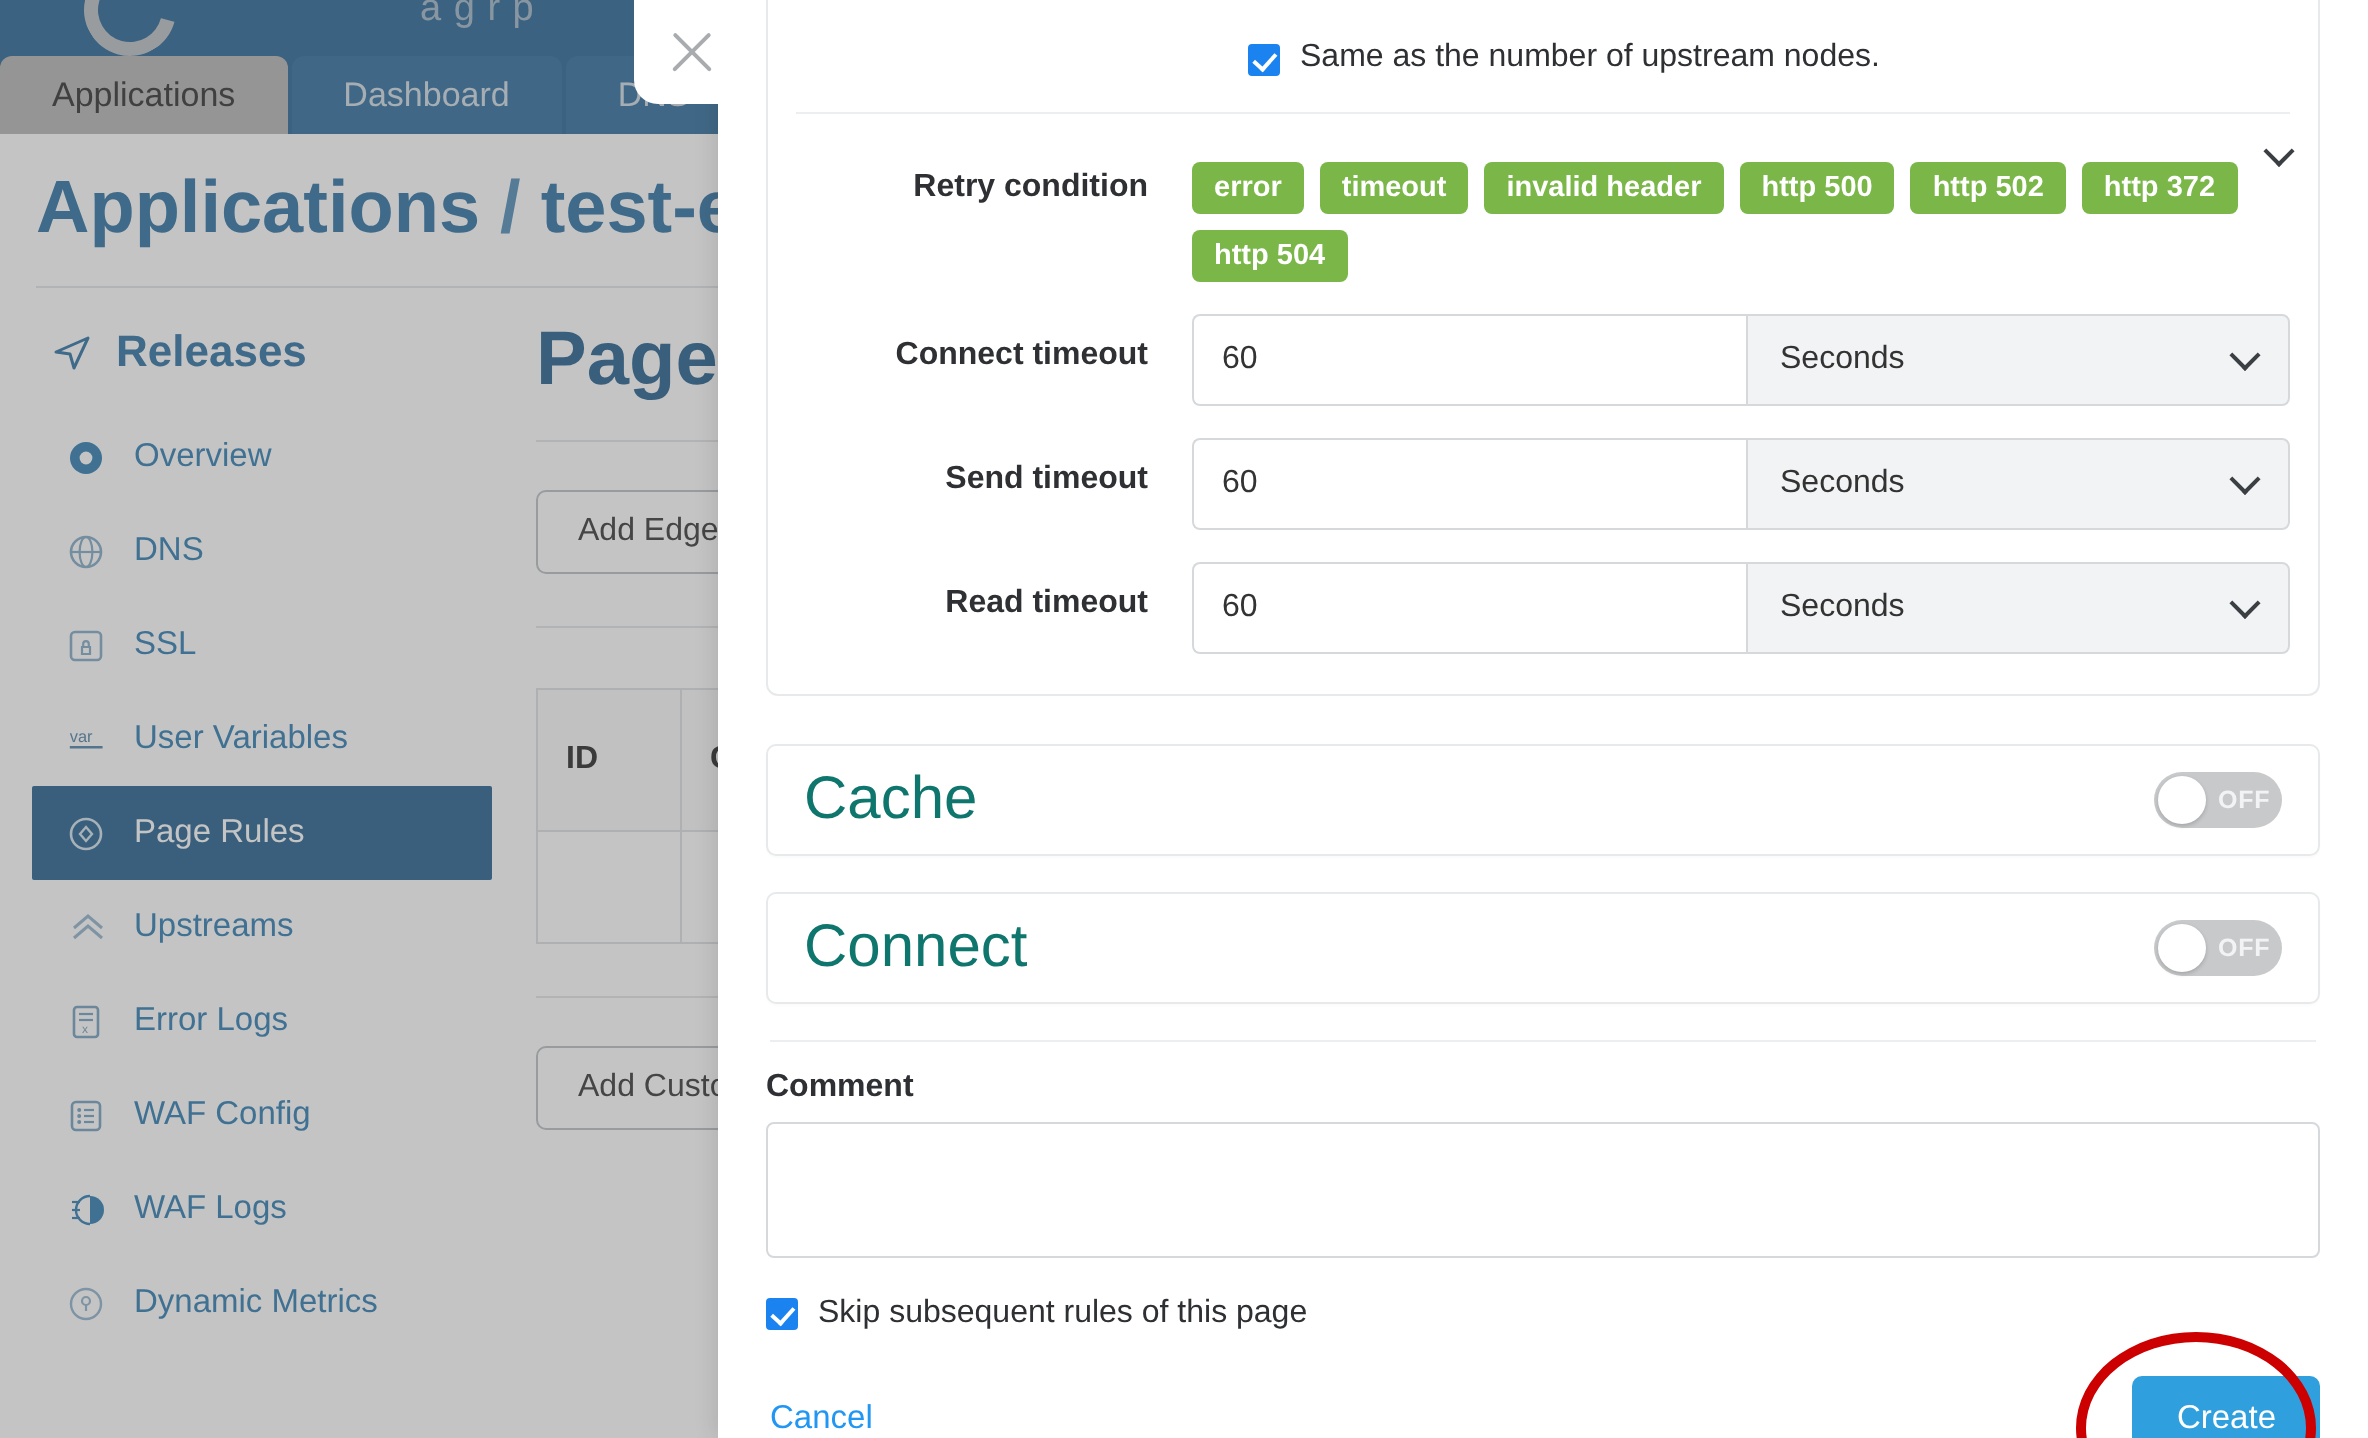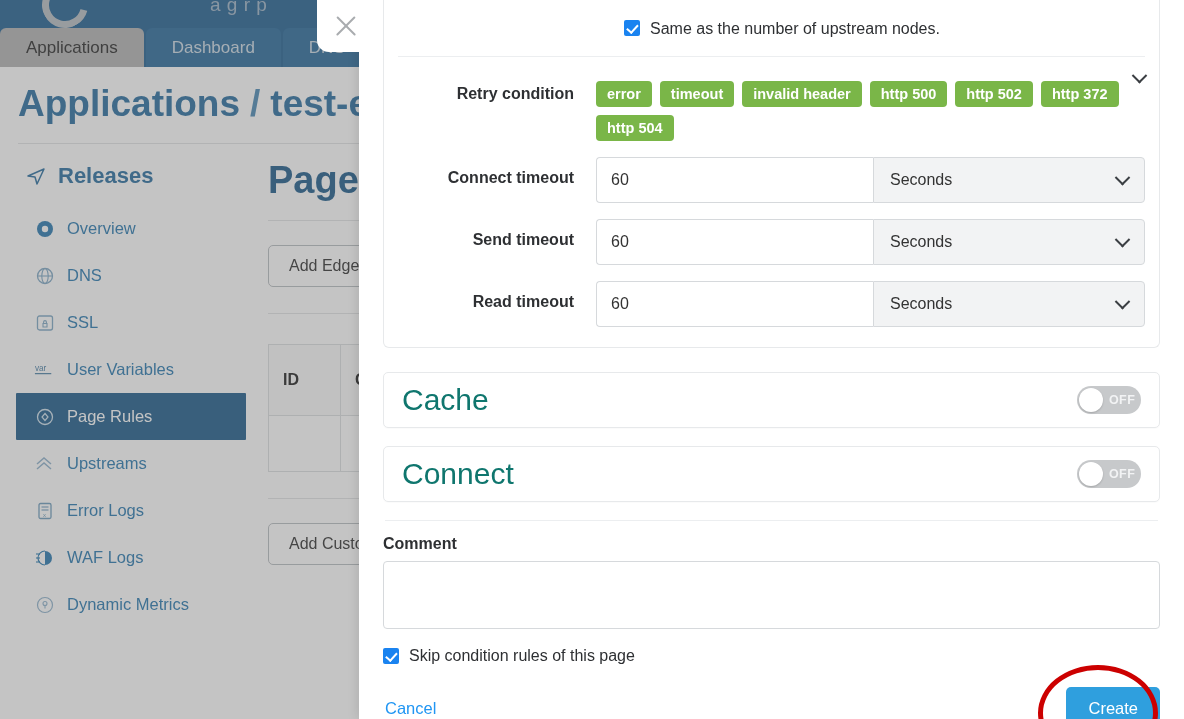--- a/index.html
+++ b/index.html
@@ -73,21 +73,21 @@
     padding: 4px 0 16px 10px;
   }
   .side-item {
     display: flex; align-items: center; gap: 13px;
     height: 47px; padding-left: 18px;
     font-size: 16.5px; color: #2a7ab0;
   }
   .side-item.active {
     background: #1f5d8c; color: #ffffff; border-radius: 1px;
   }
-  .side-ico { width: 20px; height: 20px; display: flex; align-items: center; justify-content: flex-end; flex: none; }
+  .side-ico { width: 20px; height: 20px; display: flex; align-items: center; justify-content: flex-start; flex: none; }
   .side-ico svg { display:block; }
 
   .bg-main { position: absolute; left: 268px; top: 92px; width: 900px; }
   .bg-pagetitle { font-size: 38px; font-weight: 700; color: #1f5d8c; }
   .bg-hr2 { margin-top: 18px; border-top: 1px solid #e2e4e6; width: 880px; }
   .bg-btn {
     display: inline-flex; align-items: center; justify-content: center;
     height: 42px; padding: 0 20px; margin-top: 24px;
     border: 1px solid #b9bec2; border-radius: 5px;
     background: #fff; color: #333; font-size: 16px; white-space: nowrap;
@@ -152,21 +152,21 @@
     padding: 0 14px; margin-top: 16px;
   }
   .row-label {
     width: 198px; flex: none;
     text-align: right; padding-right: 22px; padding-top: 12px;
     font-size: 16px; font-weight: 700; color: #2e3033;
   }
   .row-ctl { flex: 1; min-width: 0; }
 
   .cb-line {
-    display: flex; align-items: flex-start; gap: 10px;
+    display: flex; align-items: flex-end; gap: 10px;
     padding-left: 240px; padding-top: 14px; padding-bottom: 10px;
   }
   .cbx {
     width: 16px; height: 16px; flex: none;
     border-radius: 2px; background: #1a83f0;
     position: relative;
   }
   .cbx::after {
     content: ""; position: absolute; left: 5px; top: 1.5px;
     width: 4.5px; height: 9px;
@@ -367,20 +367,34 @@
             <svg width="18" height="18" viewBox="0 0 18 18">
                 <rect x="3" y="1.5" width="12" height="15" rx="1.5" fill="none" stroke="#6f9dbd" stroke-width="1.3"></rect>
                 <line x1="5.5" y1="5" x2="12.5" y2="5" stroke="#6f9dbd" stroke-width="1.1"></line>
                 <line x1="5.5" y1="8" x2="12.5" y2="8" stroke="#6f9dbd" stroke-width="1.1"></line>
                 <text x="7" y="14.5" font-size="6" fill="#6f9dbd" font-family="Liberation Sans">x</text>
               </svg>
           </span>
           <span>Error Logs</span>
         </div>
 
+        <div class="side-item">
+          <span class="side-ico">
+            <svg width="18" height="18" viewBox="0 0 18 18">
+                <rect x="2" y="2" width="14" height="14" rx="2" fill="none" stroke="#6f9dbd" stroke-width="1.3"></rect>
+                <circle cx="5.6" cy="6" r="1" fill="#6f9dbd"></circle>
+                <circle cx="5.6" cy="9" r="1" fill="#6f9dbd"></circle>
+                <circle cx="5.6" cy="12" r="1" fill="#6f9dbd"></circle>
+                <line x1="8" y1="6" x2="13" y2="6" stroke="#6f9dbd" stroke-width="1.1"></line>
+                <line x1="8" y1="9" x2="13" y2="9" stroke="#6f9dbd" stroke-width="1.1"></line>
+                <line x1="8" y1="12" x2="13" y2="12" stroke="#6f9dbd" stroke-width="1.1"></line>
+              </svg>
+          </span>
+          <span>WAF Config</span>
+        </div>
 
         <div class="side-item">
           <span class="side-ico">
             <svg width="20" height="18" viewBox="0 0 20 18">
                 <path d="M11 2 a7 7 0 0 1 0 14 z" fill="#2a7ab0"></path>
                 <path d="M11 2 a7 7 0 0 0 0 14" fill="none" stroke="#2a7ab0" stroke-width="1.2"></path>
                 <line x1="2" y1="5" x2="6" y2="5" stroke="#2a7ab0" stroke-width="1.1"></line>
                 <line x1="2" y1="9" x2="6" y2="9" stroke="#2a7ab0" stroke-width="1.1"></line>
                 <line x1="2" y1="13" x2="6" y2="13" stroke="#2a7ab0" stroke-width="1.1"></line>
               </svg>
@@ -519,21 +533,21 @@
 
       <div class="div-line"></div>
 
       <div>
         <div class="cmt-label">Comment</div>
         <textarea class="cmt-area" placeholder="" style=""></textarea>
       </div>
 
       <div class="skip-line">
         <span class="cbx"></span>
-        <span class="cb-text">Skip condition rules of this page</span>
+        <span class="cb-text">Skip subsequent rules of this page</span>
       </div>
 
       <div class="footer">
         <span class="cancel-link">Cancel</span>
         <span class="create-wrap">
           <button class="create-btn">Create</button>
           <span class="red-circle"></span>
         </span>
       </div>
 

